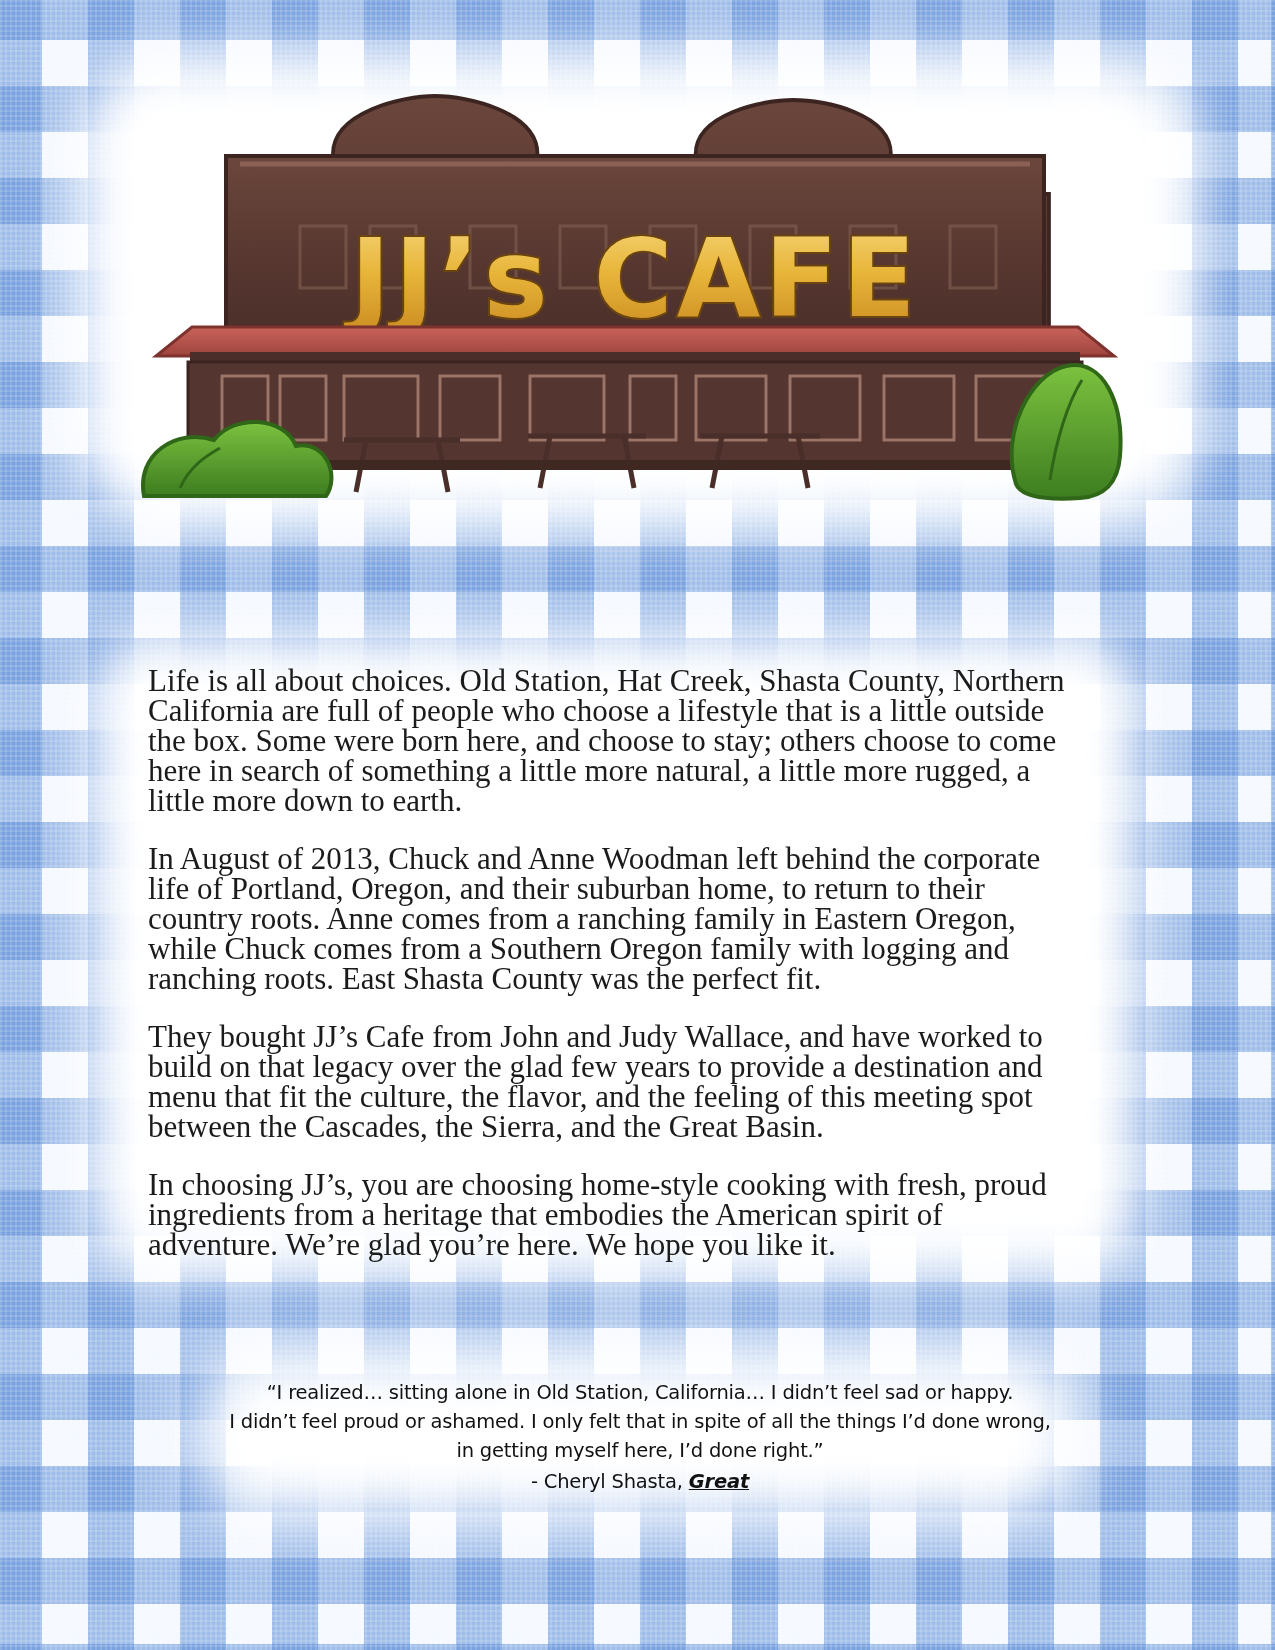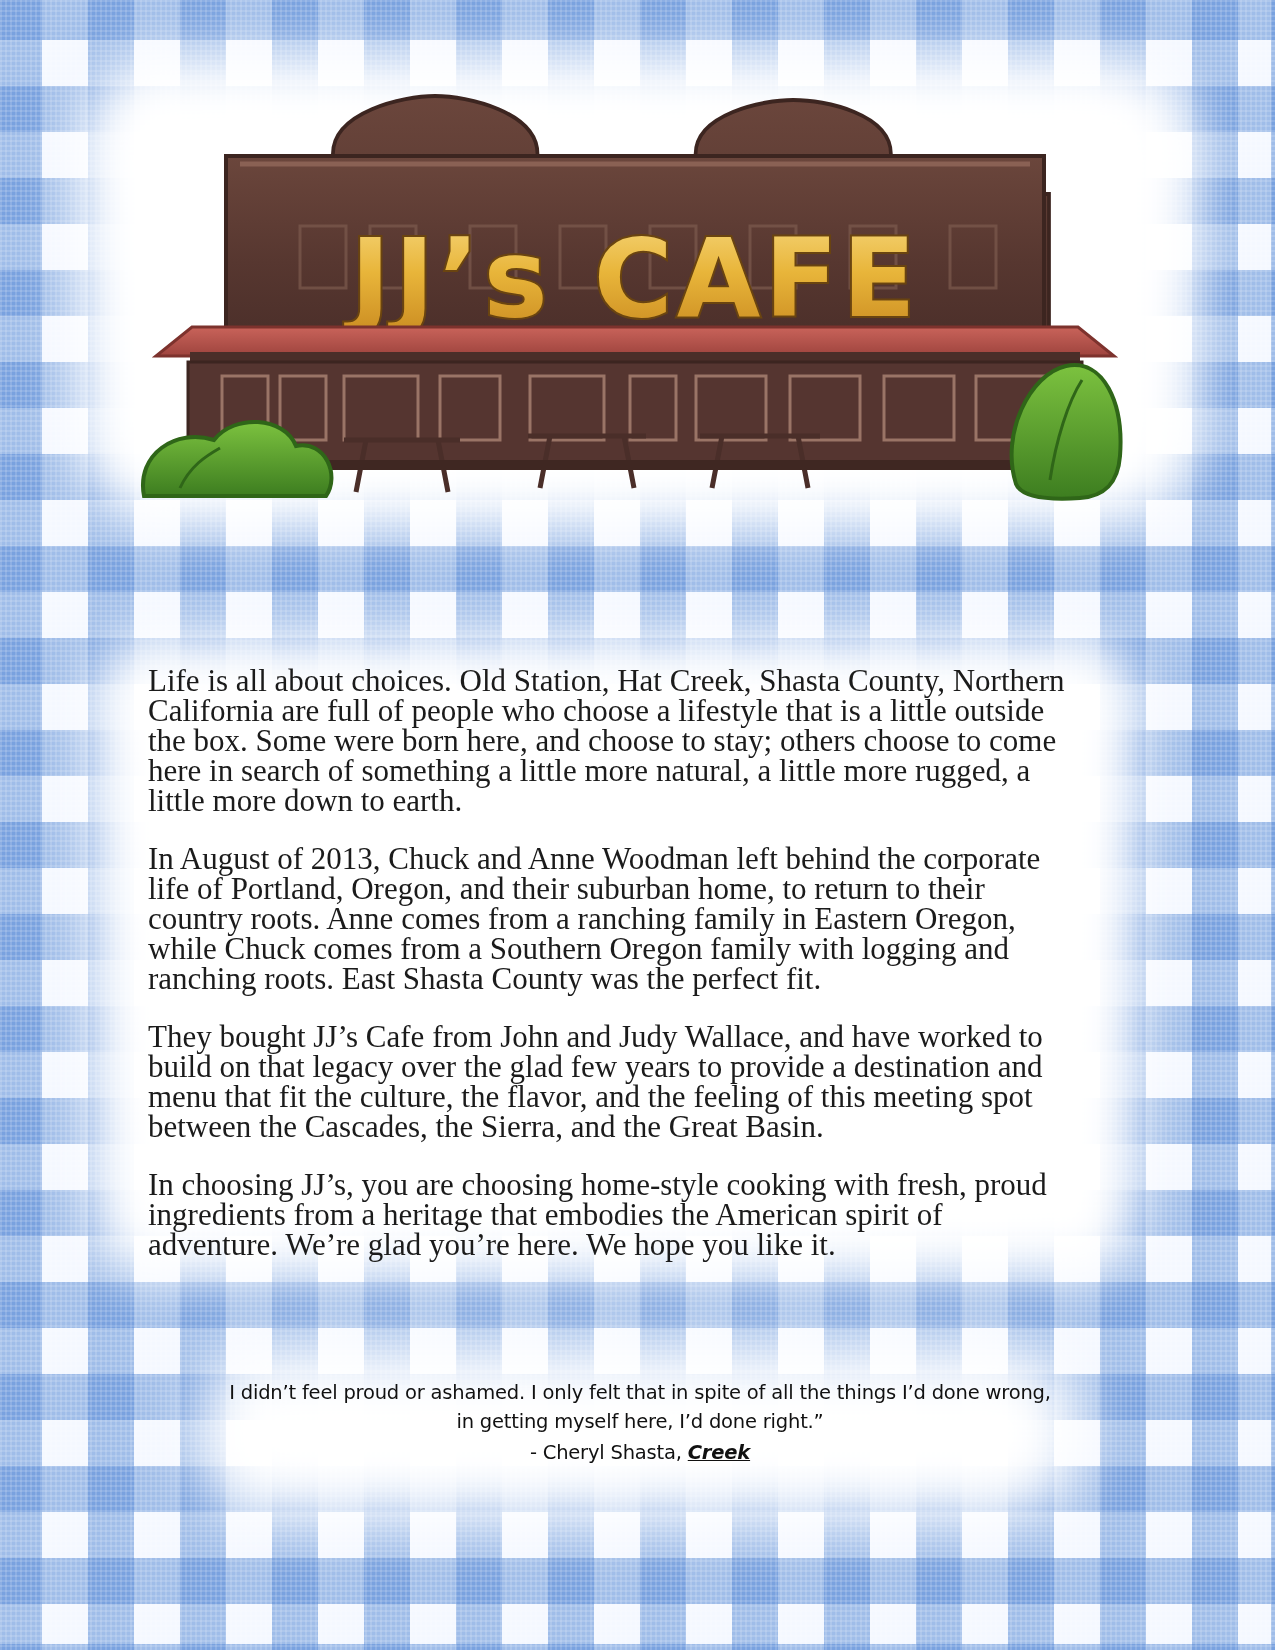--- a/index.html
+++ b/index.html
@@ -191,16 +191,17 @@
 </div>
 
 <div class="body-copy">
   <p>Life is all about choices. Old Station, Hat Creek, Shasta County, Northern California are full of people who choose a lifestyle that is a little outside the box. Some were born here, and choose to stay; others choose to come here in search of something a little more natural, a little more rugged, a little more down to earth.</p>
   <p>In August of 2013, Chuck and Anne Woodman left behind the corporate life of Portland, Oregon, and their suburban home, to return to their country roots. Anne comes from a ranching family in Eastern Oregon, while Chuck comes from a Southern Oregon family with logging and ranching roots. East Shasta County was the perfect fit.</p>
   <p>They bought JJ’s Cafe from John and Judy Wallace, and have worked to build on that legacy over the glad few years to provide a destination and menu that fit the culture, the flavor, and the feeling of this meeting spot between the Cascades, the Sierra, and the Great Basin.</p>
   <p>In choosing JJ’s, you are choosing home-style cooking with fresh, proud ingredients from a heritage that embodies the American spirit of adventure. We’re glad you’re here. We hope you like it.</p>
 </div>
 
 <div class="quote">
+  <span class="ln">“I realized… sitting alone in Old Station, California… I didn’t feel sad or happy.</span>
   <span class="ln">I didn’t feel proud or ashamed. I only felt that in spite of all the things I’d done wrong,</span>
   <span class="ln">in getting myself here, I’d done right.”</span>
-  <span class="attrib"><span>- Cheryl Shasta, </span><span class="work">Creek</span></span>
+  <span class="attrib"><span>- Cheryl Shasta, </span><span class="work">Great</span></span>
 </div>
 
 </body></html>

